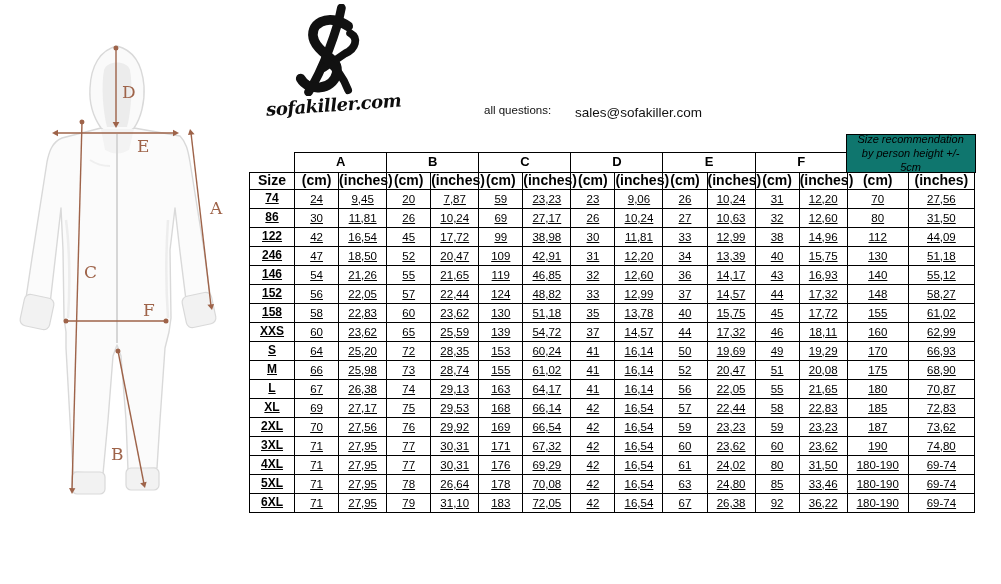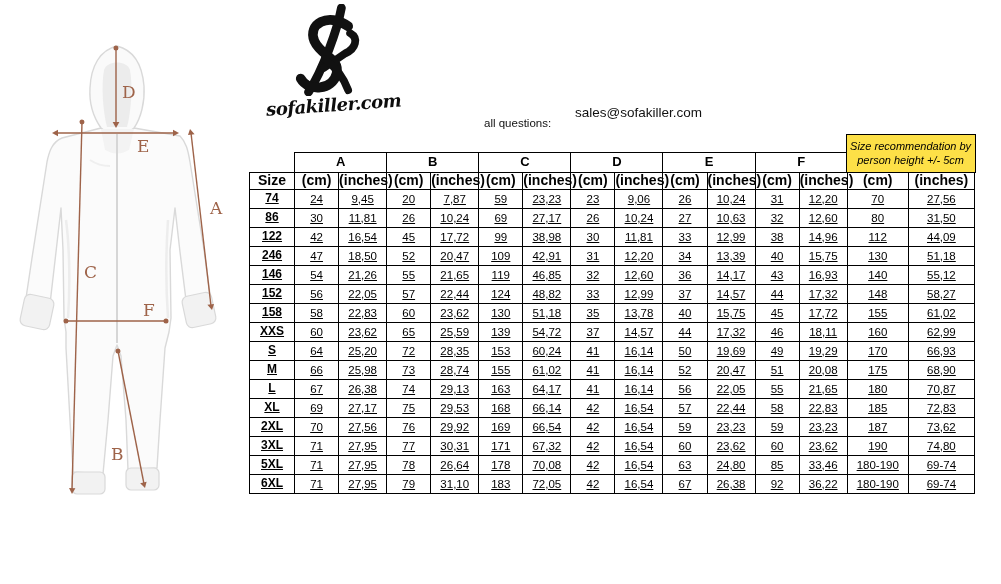--- a/index.html
+++ b/index.html
@@ -9,21 +9,21 @@
   }
   
   .garment{position:absolute;left:0;top:0;width:250px;height:584px;}
   
   .logo-mark{position:absolute;left:279px;top:4px;width:88px;height:92px;}
   .logo-script{
     position:absolute;left:266px;top:94px;width:140px;
     font-family:"DejaVu Serif",serif;font-style:italic;font-weight:bold;
     font-size:18px;transform:rotate(-4deg);letter-spacing:-0.5px;color:#0d0d0d;
   }
-  .contact-label{position:absolute;left:484px;top:117px;font-size:11.5px;color:#111;text-align:center;}
+  .contact-label{position:absolute;left:484px;top:104px;font-size:11.5px;color:#111;text-align:center;}
   .contact-email{position:absolute;left:575px;top:105px;font-size:13.5px;color:#111;}
   
   .size-table{
     position:absolute;left:249px;top:152px;width:726px;
     border-collapse:collapse;table-layout:fixed;background:#fff;
   }
   .size-table th,.size-table td{
     border:1.5px solid #000;padding:0;text-align:center;vertical-align:middle;
     font-size:11.5px;line-height:1.1;overflow:visible;
   }
@@ -31,24 +31,24 @@
   .letters-row th{font-size:13px;font-weight:bold;}
   .units-row{height:17px;}
   .units-row th{font-size:14px;font-weight:bold;}
   .size-table tbody tr{height:19px;text-decoration:underline;}
   .size-table tbody th{font-weight:bold;font-size:12px;}
   .size-table tbody td{font-weight:normal;}
   td.blank{border:none;background:#fff;}
   th.rec-cell{border:none;position:relative;background:transparent;}
   .rec-box{
     position:absolute;left:-2px;right:-1px;top:-19px;bottom:-1px;
-    border:1.5px solid #000;background:#fde047;
+    border:1.5px solid #000;background:#0f766e;
     display:flex;align-items:center;justify-content:center;
     font-style:italic;font-weight:normal;font-size:11px;line-height:1.3;
-    padding:0 1px;text-align:center;
+    padding:0 8px;text-align:center;
   }
 </style>
 </head>
 <body>
 
 <div class="canvas">
 
   <svg class="garment" viewBox="0 0 250 584">
 
     <g>
@@ -431,20 +431,37 @@
           <td>42</td>
           <td>16,54</td>
           <td>60</td>
           <td>23,62</td>
           <td>60</td>
           <td>23,62</td>
           <td>190</td>
           <td>74,80</td>
         </tr>
         <tr>
+          <th>4XL</th>
+          <td>71</td>
+          <td>27,95</td>
+          <td>77</td>
+          <td>30,31</td>
+          <td>176</td>
+          <td>69,29</td>
+          <td>42</td>
+          <td>16,54</td>
+          <td>61</td>
+          <td>24,02</td>
+          <td>80</td>
+          <td>31,50</td>
+          <td>180-190</td>
+          <td>69-74</td>
+        </tr>
+        <tr>
           <th>5XL</th>
           <td>71</td>
           <td>27,95</td>
           <td>78</td>
           <td>26,64</td>
           <td>178</td>
           <td>70,08</td>
           <td>42</td>
           <td>16,54</td>
           <td>63</td>

